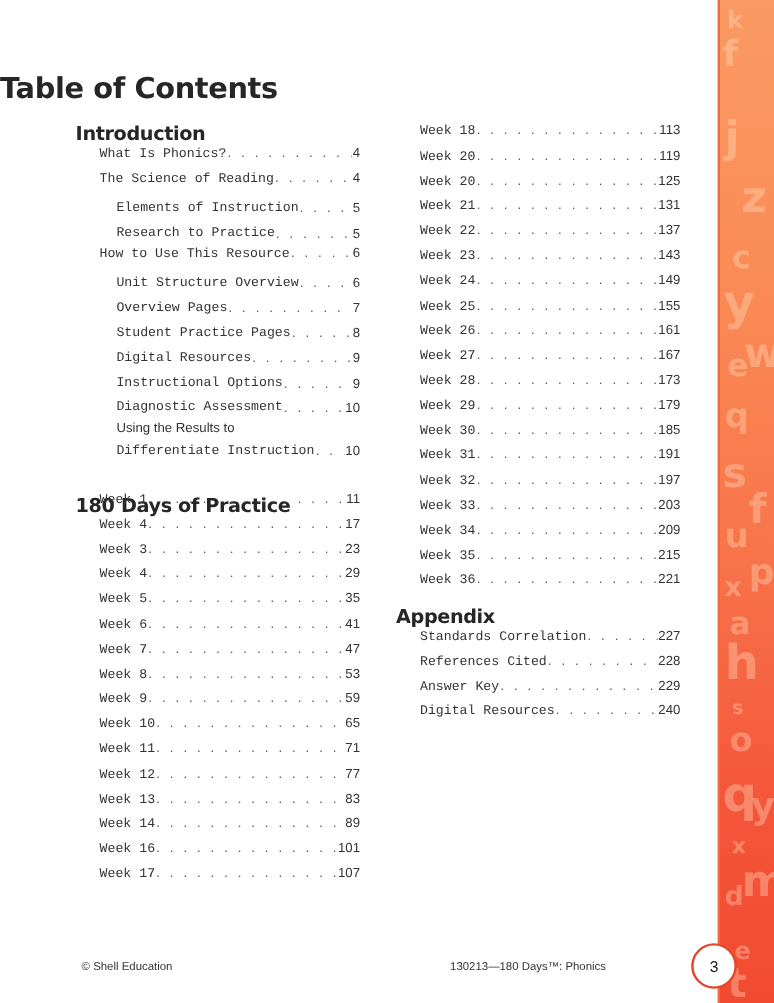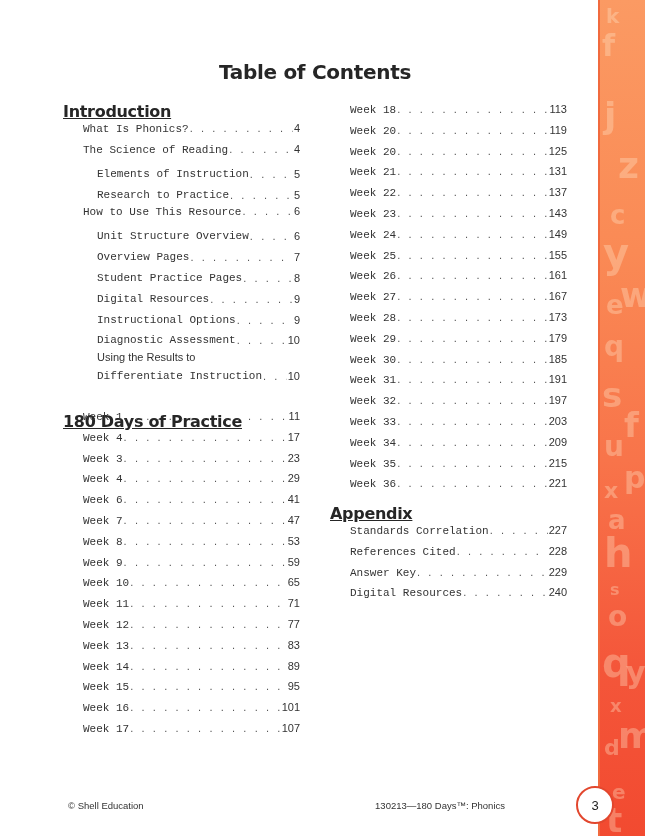--- a/index.html
+++ b/index.html
@@ -3,27 +3,27 @@
 <meta charset="utf-8">
 <style>
   * { box-sizing: border-box; margin: 0; padding: 0; }
   html, body { width: 645px; height: 836px; overflow: hidden; background: #ffffff; }
   body { position: relative; font-family: "Liberation Sans", sans-serif; color: #2b2b2b; }
 
   .page { position: absolute; left: 0; top: 0; width: 598px; height: 836px; background: #fff; }
 
   .title {
     position: absolute; left: 0; width: 630px; top: 60px;
-    text-align: center; font-family: "DejaVu Sans", sans-serif; font-weight: bold;
-    font-size: 20px; color: #262626; letter-spacing: -0.3px;
+    font-family: "DejaVu Sans", sans-serif; font-weight: bold;
+    font-size: 24px; color: #262626; letter-spacing: -0.3px;
   }
 
   .section-heading {
     position: absolute; font-family: "DejaVu Sans", sans-serif; font-weight: bold;
-    font-size: 16px; color: #262626; letter-spacing: -0.3px; text-decoration: underline;
+    font-size: 16px; color: #262626; letter-spacing: -0.3px;
   }
 
   .toc-list { position: absolute; list-style: none; }
   .toc-row {
     display: flex; align-items: baseline; height: 20.8px;
     font-size: 11px; color: #333; white-space: nowrap;
   }
   .toc-row .label { flex: 0 0 auto; font-family: Liberation Mono, monospace; }
   .toc-row .dots {
     flex: 1 1 auto; overflow: hidden; margin: 0 1px;
@@ -147,20 +147,25 @@
         <span class="label">Week 3</span>
         <span class="dots"></span>
         <span class="page-num">23</span>
       </li>
     <li class="toc-row">
         <span class="label">Week 4</span>
         <span class="dots"></span>
         <span class="page-num">29</span>
       </li>
     <li class="toc-row">
+        <span class="label">Week 5</span>
+        <span class="dots"></span>
+        <span class="page-num">35</span>
+      </li>
+    <li class="toc-row">
         <span class="label">Week 6</span>
         <span class="dots"></span>
         <span class="page-num">41</span>
       </li>
     <li class="toc-row">
         <span class="label">Week 7</span>
         <span class="dots"></span>
         <span class="page-num">47</span>
       </li>
     <li class="toc-row">
@@ -190,25 +195,20 @@
       </li>
     <li class="toc-row">
         <span class="label">Week 13</span>
         <span class="dots"></span>
         <span class="page-num">83</span>
       </li>
     <li class="toc-row">
         <span class="label">Week 14</span>
         <span class="dots"></span>
         <span class="page-num">89</span>
-      </li>
-    <li class="toc-row">
-        <span class="label">Week 15</span>
-        <span class="dots"></span>
-        <span class="page-num">95</span>
       </li>
     <li class="toc-row">
         <span class="label">Week 16</span>
         <span class="dots"></span>
         <span class="page-num">101</span>
       </li>
     <li class="toc-row">
         <span class="label">Week 17</span>
         <span class="dots"></span>
         <span class="page-num">107</span>

